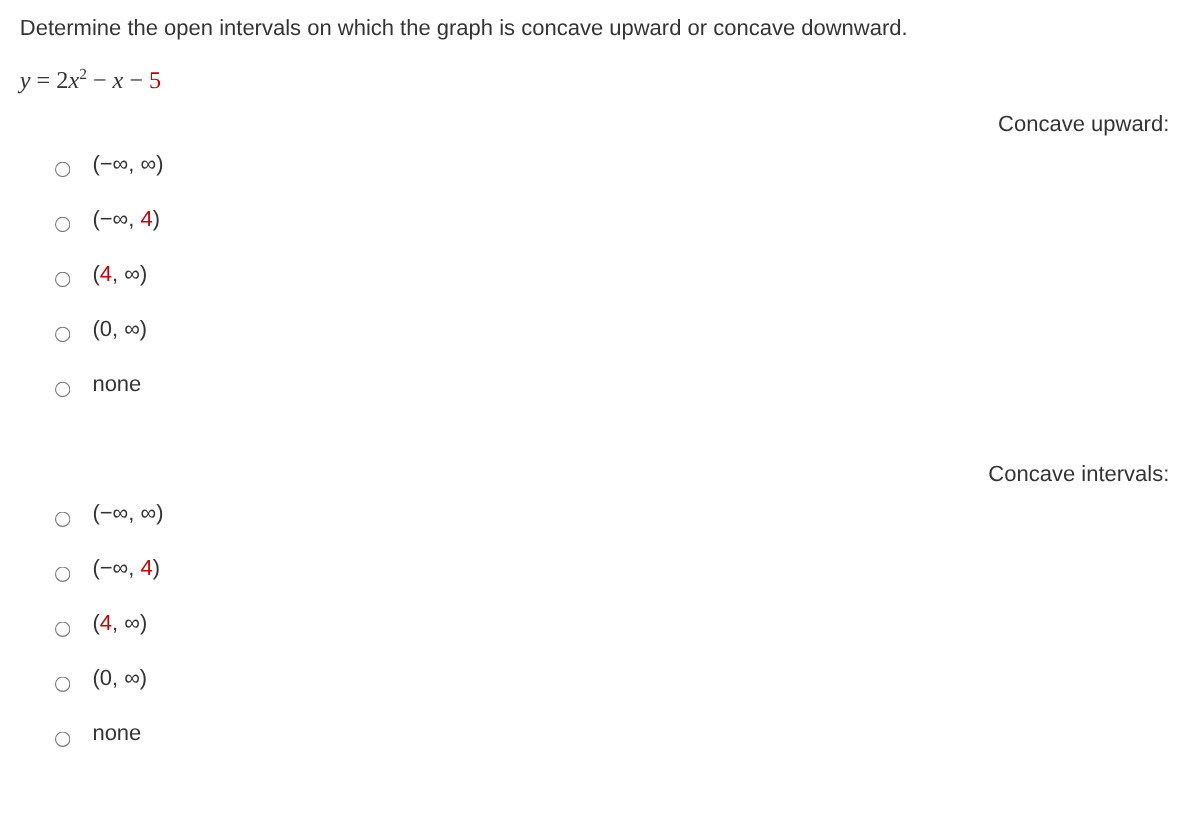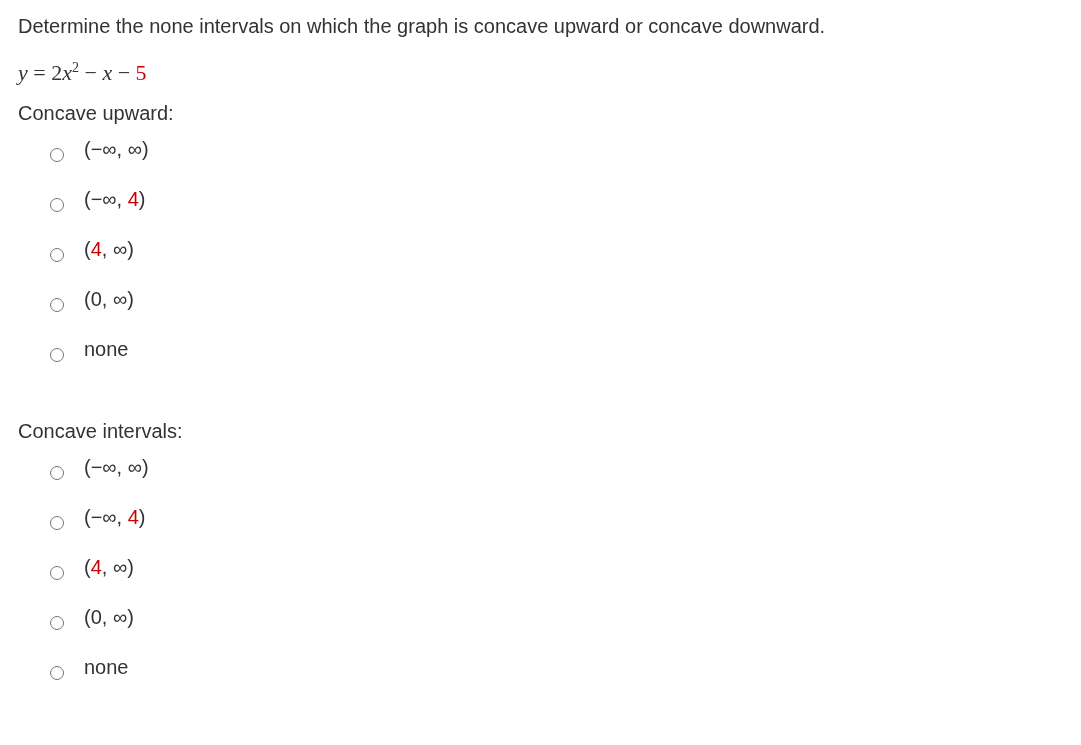--- a/index.html
+++ b/index.html
@@ -30,20 +30,21 @@
     .equation sup {
       font-size: 14px;
       vertical-align: super;
       font-style: normal;
     }
     .equation .red {
       color: #cc0000;
     }
     .prompt-label {
       margin-bottom: 8px;
+      text-align: right;
     }
     .options-group {
       margin-left: 32px;
       margin-bottom: 36px;
     }
     .option-row {
       display: flex;
       align-items: center;
       margin-bottom: 22px;
     }
@@ -68,21 +69,21 @@
     .option-text .red {
       color: #cc0000;
     }
     .section-gap {
       height: 18px;
     }
   </style>
 </head>
 <body>
 
-<div class="question-text">Determine the none intervals on which the graph is concave upward or concave downward.</div>
+<div class="question-text">Determine the open intervals on which the graph is concave upward or concave downward.</div>
 
 <div class="equation">
   <span>y</span><span class="coef"> = </span><span class="coef">2</span><span>x</span><sup>2</sup><span class="coef"> − </span><span>x</span><span class="coef"> − </span><span class="coef red">5</span>
 </div>
 
 <div class="prompt-label">Concave upward:</div>
 <div class="options-group">
   <div class="option-row">
     <span class="radio-container"><input type="radio" name="up" style=""></span>
     <span class="option-text"><span>(−∞, ∞)</span><span class="red"></span><span></span></span>

